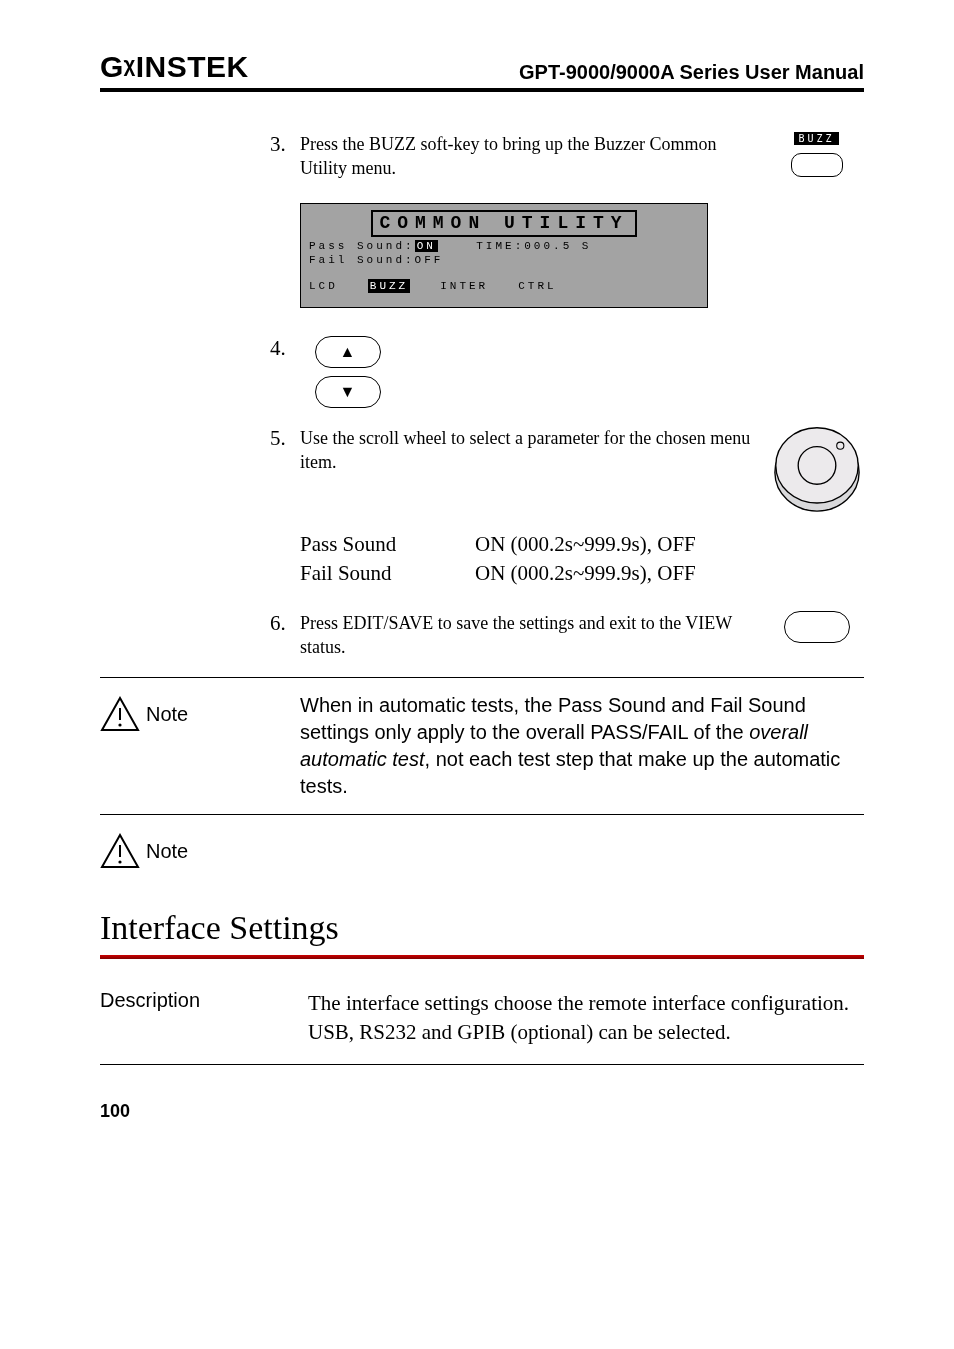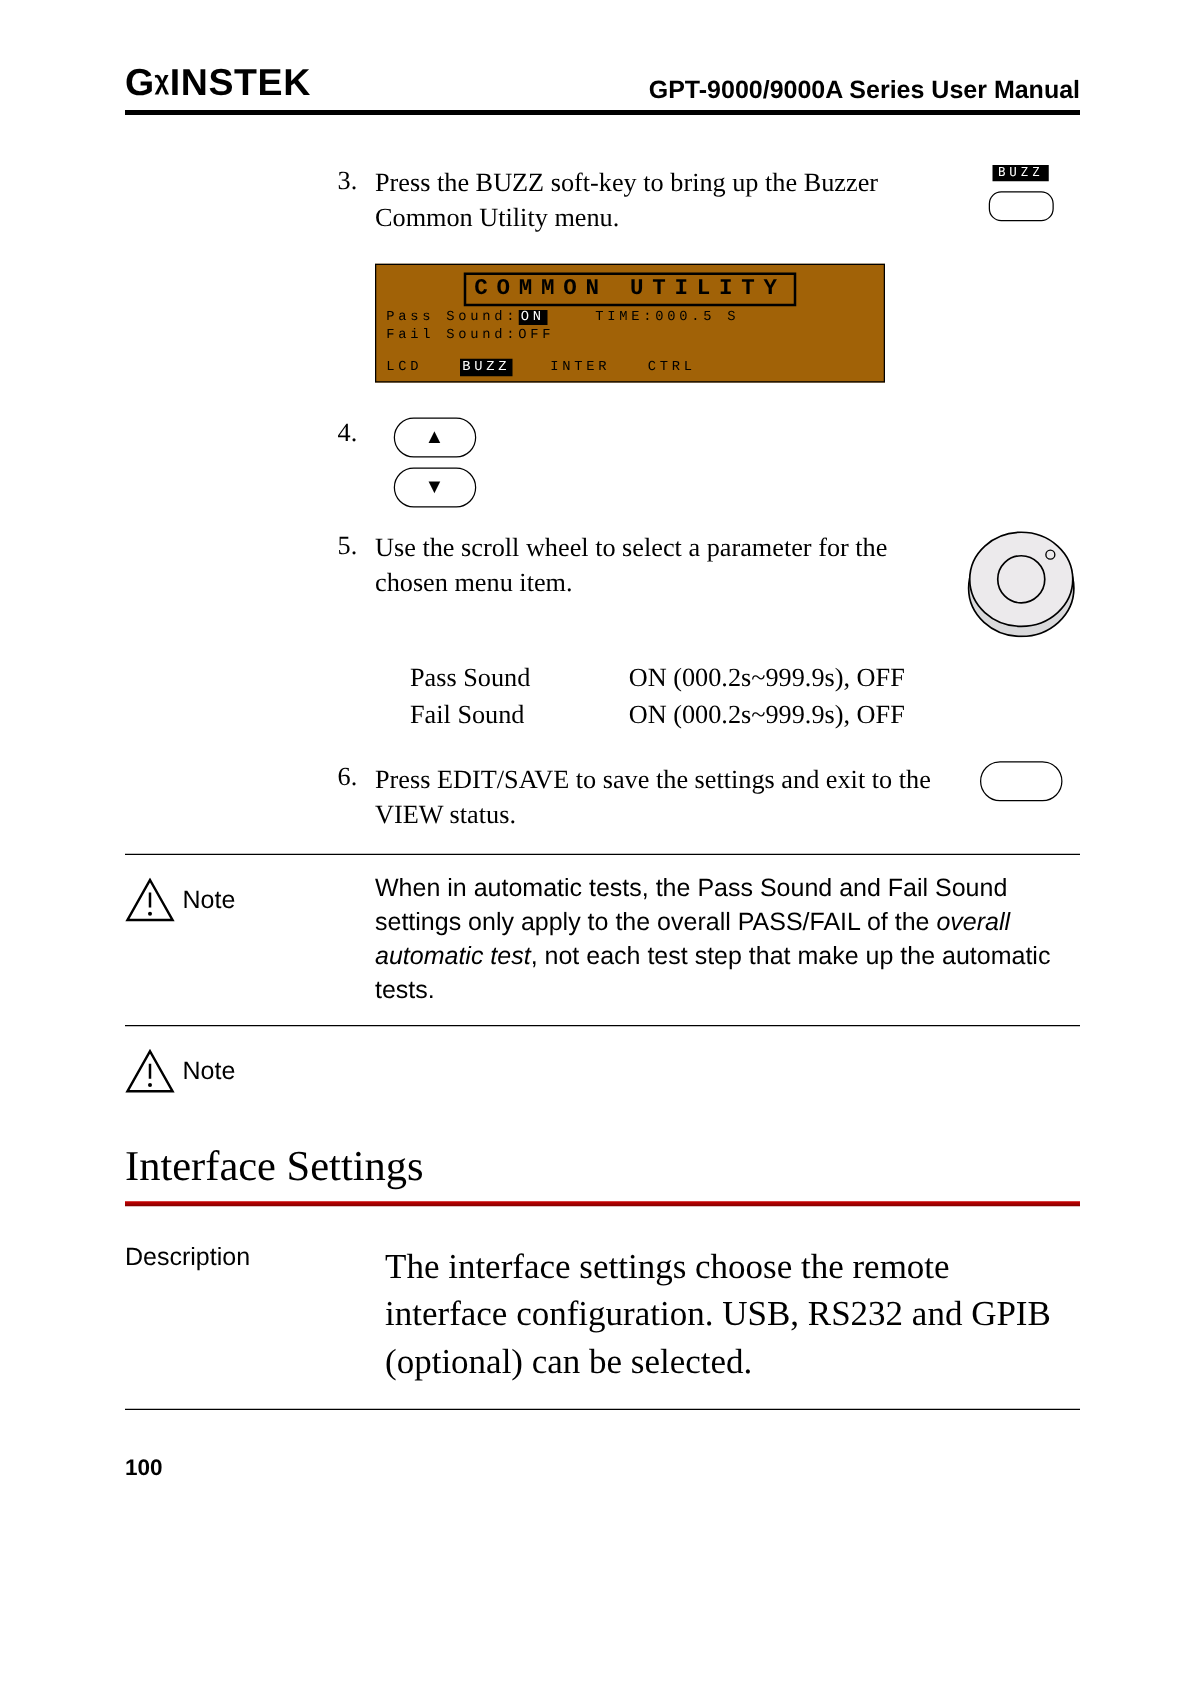--- a/index.html
+++ b/index.html
@@ -51,21 +51,21 @@
     align-items: flex-start;
     margin-bottom: 18px;
   }
   .step-num {
     width: 30px;
     flex: 0 0 30px;
     font-size: 21px;
   }
   .step-body {
     flex: 1;
-    font-size: 21px;
+    font-size: 18px;
     line-height: 1.35;
     padding-right: 8px;
   }
   .step-icon-col {
     flex: 0 0 95px;
     display: flex;
     flex-direction: column;
     align-items: center;
     gap: 8px;
   }
@@ -102,24 +102,24 @@
     border: 1.5px solid #000;
     border-radius: 16px;
     background: #fff;
   }
   .scroll-wheel {
     width: 90px;
     height: 86px;
   }
   .lcd-panel {
     border: 1px solid #000;
-    background: #a16207;
+    background: #a3a3a3;
     width: 390px;
     margin: 22px 0 28px 30px;
-    padding: 6px 8px 4px 8px;
+    padding: 6px 8px 14px 8px;
     font-family: "Courier New", monospace;
     font-size: 14px;
     line-height: 1.3;
   }
   .lcd-title-wrap {
     display: flex;
     justify-content: center;
     margin-bottom: 2px;
   }
   .lcd-title {
@@ -148,21 +148,20 @@
     gap: 30px;
   }
   .param-row {
     display: flex;
     margin-left: 30px;
     font-size: 21px;
     line-height: 1.4;
   }
   .param-row > div:first-child {
     width: 175px;
-    margin-left: 28px;
   }
   .hr {
     border: none;
     border-top: 1px solid #000;
     margin: 14px 0;
   }
   .note-row {
     display: flex;
     align-items: flex-start;
     margin: 0 0 10px 0;
@@ -206,21 +205,21 @@
     display: flex;
     gap: 38px;
   }
   .desc-label {
     width: 170px;
     flex: 0 0 170px;
     font-family: Arial, Helvetica, sans-serif;
     font-size: 20px;
   }
   .desc-text {
-    font-size: 28px;
+    font-size: 21px;
     line-height: 1.35;
   }
   .page-number {
     font-family: Arial, Helvetica, sans-serif;
     font-weight: 700;
     font-size: 18px;
     margin-top: 36px;
   }
 </style>
 </head>

